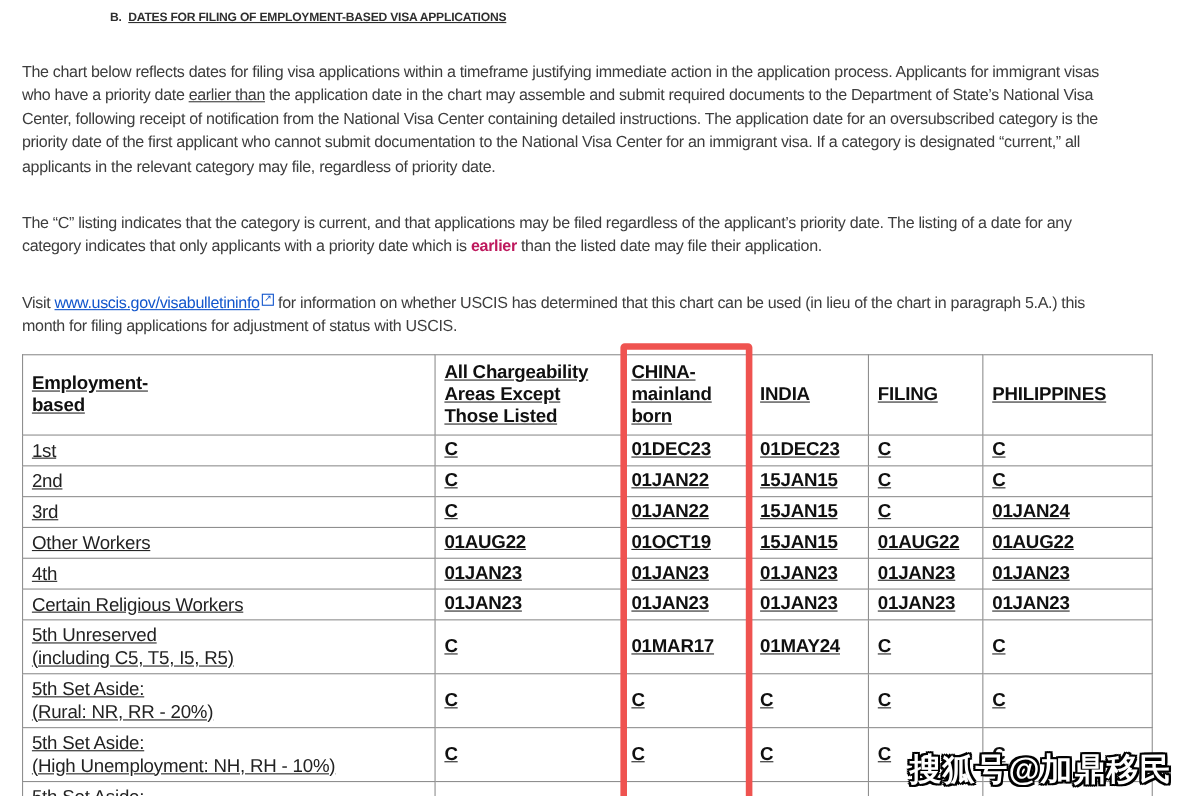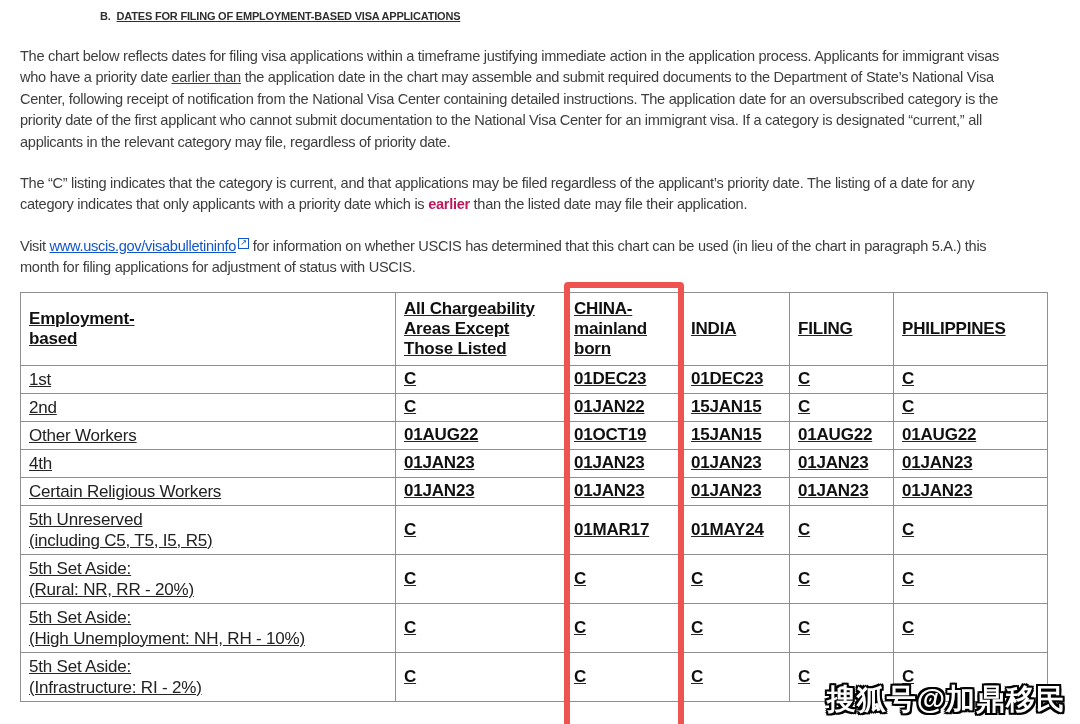--- a/index.html
+++ b/index.html
@@ -6,21 +6,21 @@
   body{
     width:1080px;height:724px;background:#ffffff;position:relative;overflow:hidden;
     font-family:"Liberation Sans","DejaVu Sans",sans-serif;
   }
   .heading{
     padding:7px 0 0 100px;font-size:11px;font-weight:bold;color:#2f2f2f;
     line-height:19px;letter-spacing:-0.2px;
   }
   .heading .title{text-decoration:underline;margin-left:6px;}
   .para{
-    margin:20px 20px 0 20px;width:1004px;
+    margin:30px 20px 0 20px;width:1004px;
     font-size:14.6px;line-height:21.4px;letter-spacing:-0.3px;color:#3d3d3d;
   }
   .para .u{text-decoration:underline;}
   .para b{color:#be185d;text-align:center;}
   .para a.link{color:#1155cc;cursor:pointer;}
   .ext-icon{
     display:inline-block;font-size:8px;color:#1155cc;border:1px solid #1155cc;
     width:9px;height:9px;line-height:8px;text-align:center;vertical-align:6px;
     margin-left:2px;letter-spacing:0;
   }
@@ -98,20 +98,28 @@
         </tr>
         <tr class="single">
           <td class="rowlabel">2nd</td>
           <td class="value">C</td>
           <td class="value">01JAN22</td>
           <td class="value">15JAN15</td>
           <td class="value">C</td>
           <td class="value">C</td>
         </tr>
         <tr class="single">
+          <td class="rowlabel">3rd</td>
+          <td class="value">C</td>
+          <td class="value">01JAN22</td>
+          <td class="value">15JAN15</td>
+          <td class="value">C</td>
+          <td class="value">01JAN24</td>
+        </tr>
+        <tr class="single">
           <td class="rowlabel">Other Workers</td>
           <td class="value">01AUG22</td>
           <td class="value">01OCT19</td>
           <td class="value">15JAN15</td>
           <td class="value">01AUG22</td>
           <td class="value">01AUG22</td>
         </tr>
         <tr class="single">
           <td class="rowlabel">4th</td>
           <td class="value">01JAN23</td>

